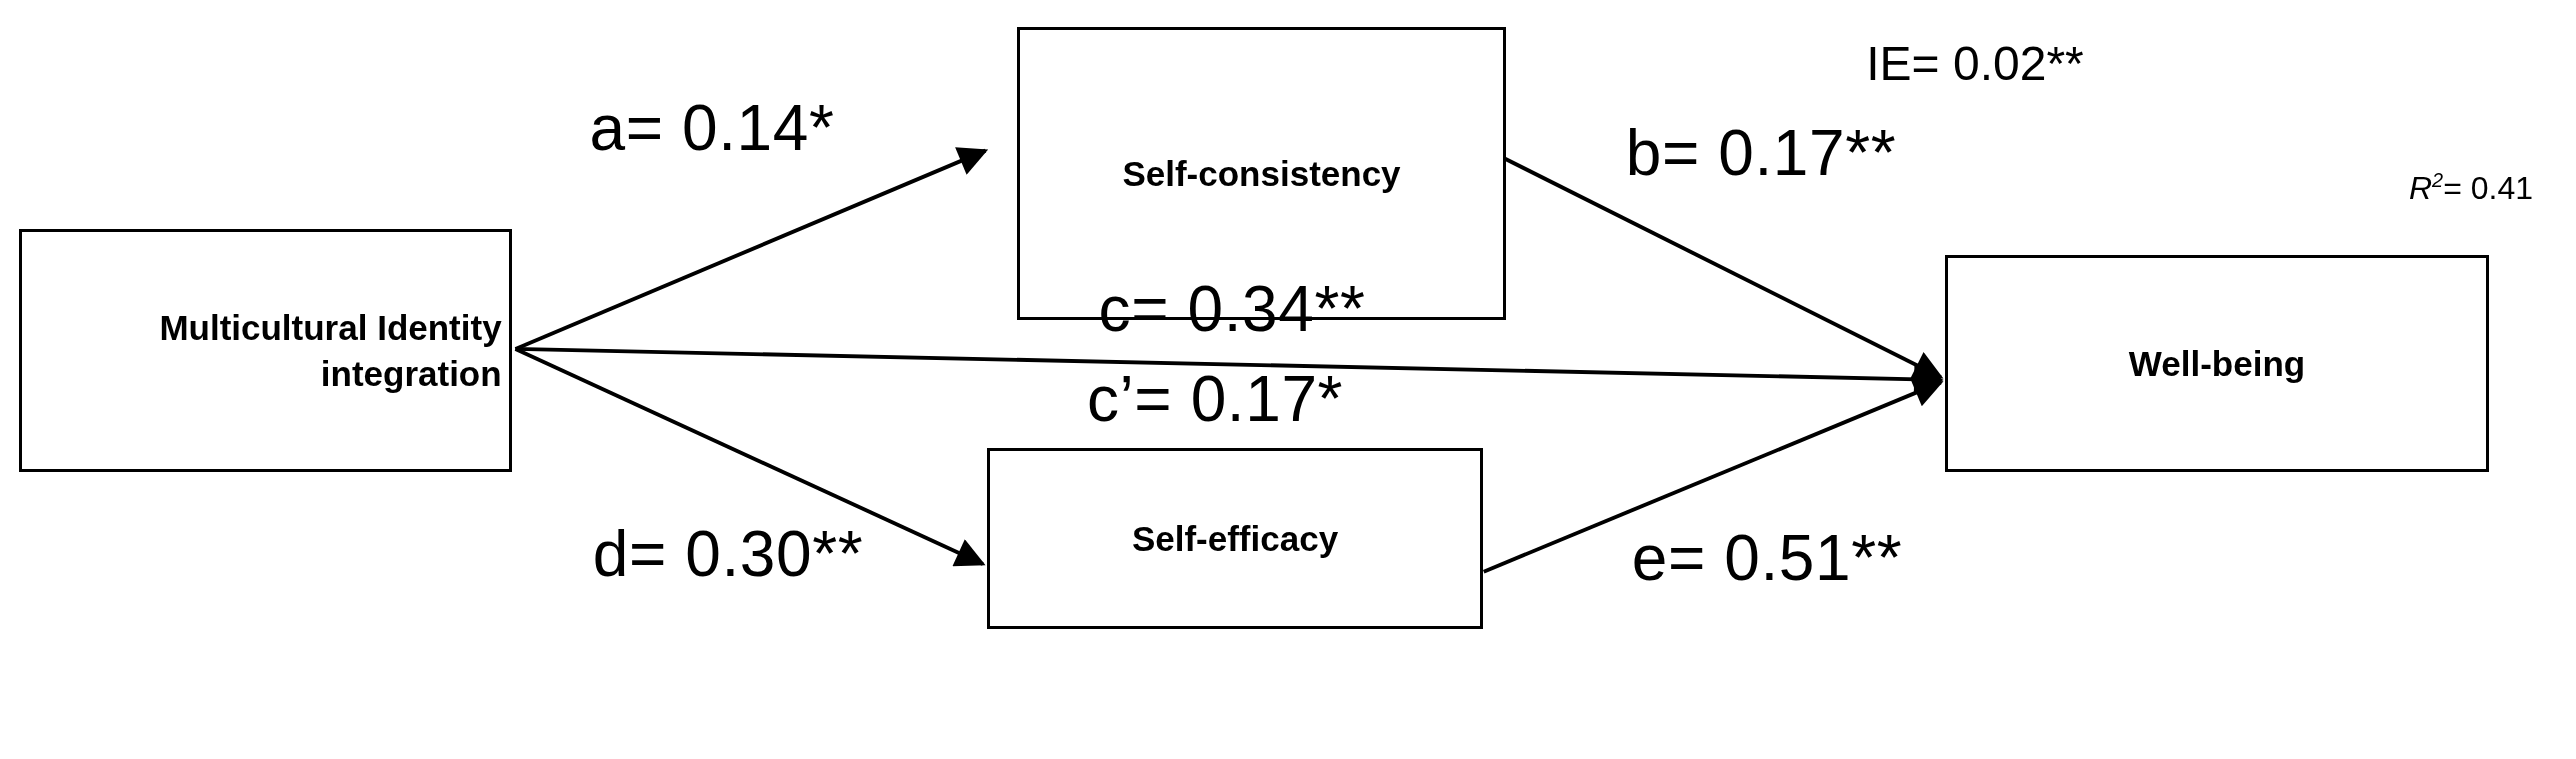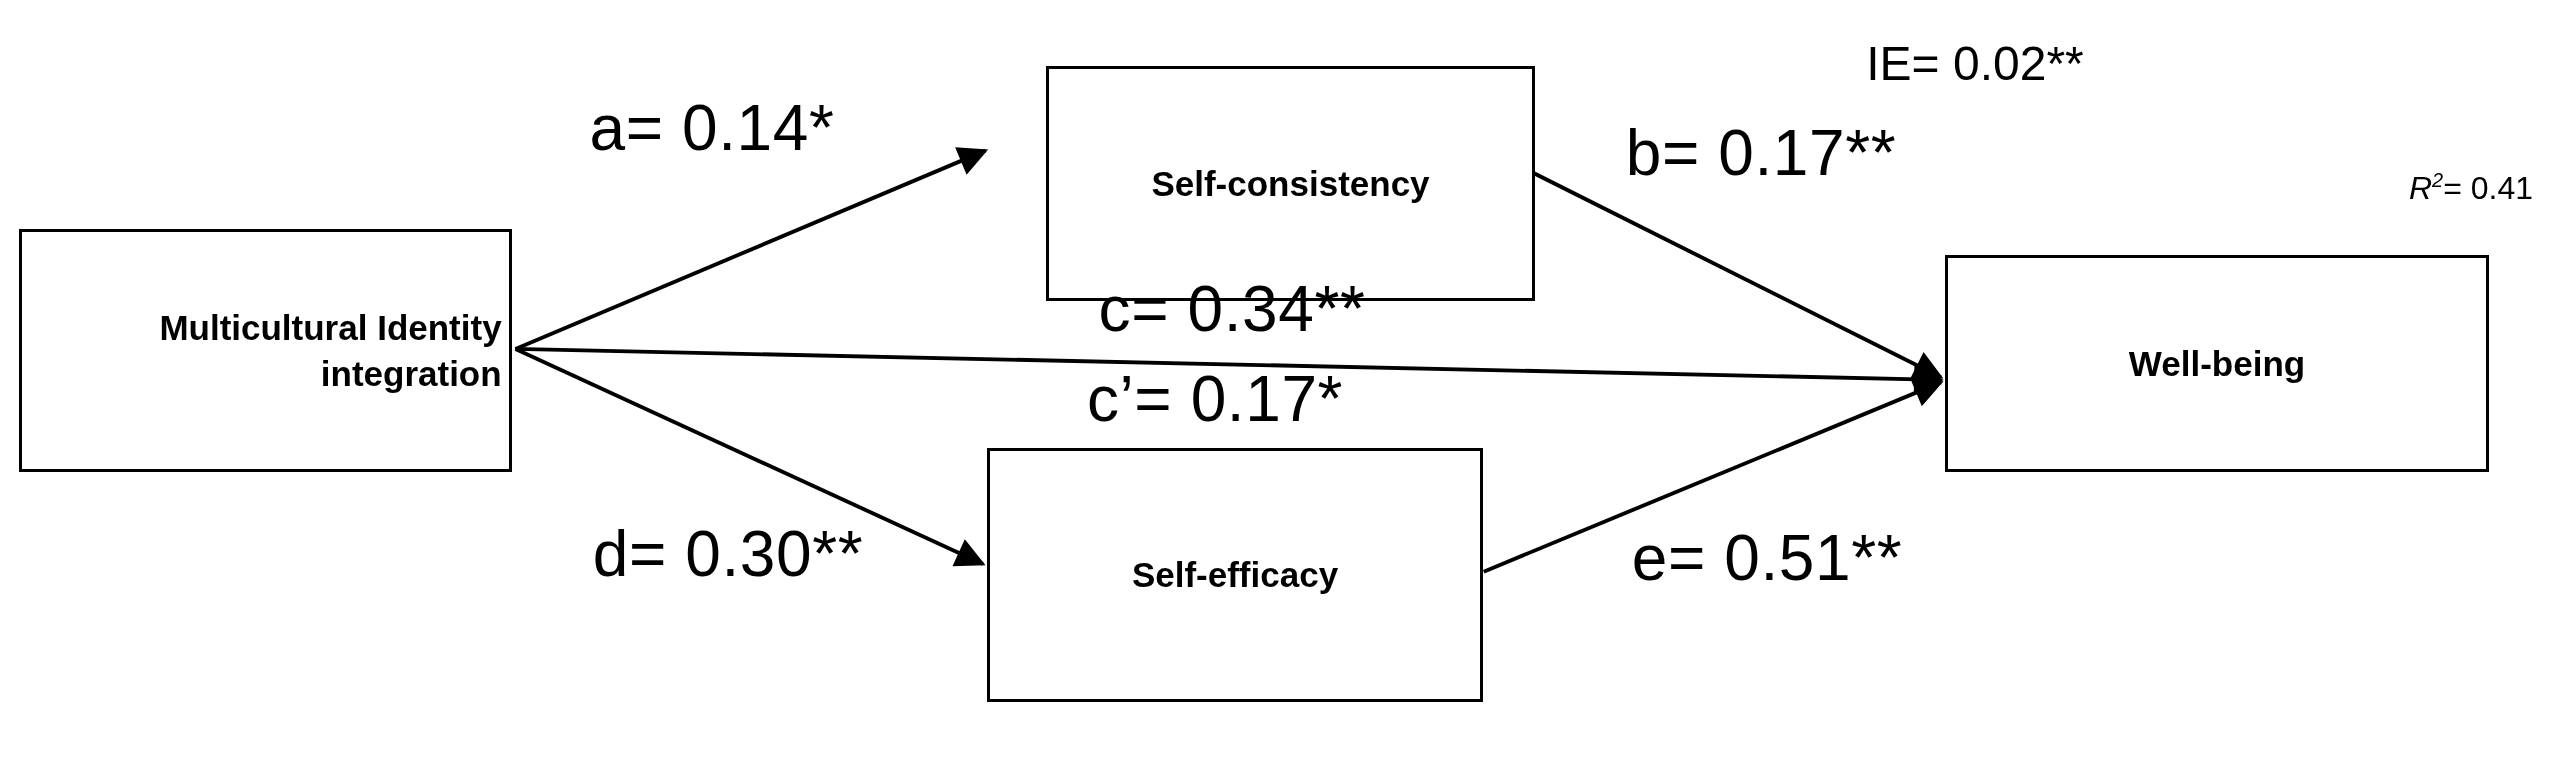--- a/index.html
+++ b/index.html
@@ -25,22 +25,22 @@
     display: flex;
     align-items: center;
     justify-content: center;
     text-align: center;
     font-weight: bold;
     font-size: 35px;
     line-height: 1.3;
     padding: 0 7.7px;
   }
   #node-mii { left: 19.3px;   top: 229px; width: 493px; height: 243px; text-align: right; }
-  #node-sc  { left: 1046px; top: 27px;  width: 489px; height: 235px; margin-top: 39px; }
-  #node-se  { left: 987px; top: 448px; width: 496px; height: 254px; }
+  #node-sc  { left: 1017px; top: 27px;  width: 489px; height: 293px; }
+  #node-se  { left: 987px; top: 448px; width: 496px; height: 181px; }
   #node-wb  { left: 1945px; top: 255px; width: 544px; height: 217px; }
 
   .edge-label {
     position: absolute;
     transform: translate(-50%, -50%);
     white-space: nowrap;
     font-size: 64px;
     font-weight: 400;
     letter-spacing: 0.6px;
   }

